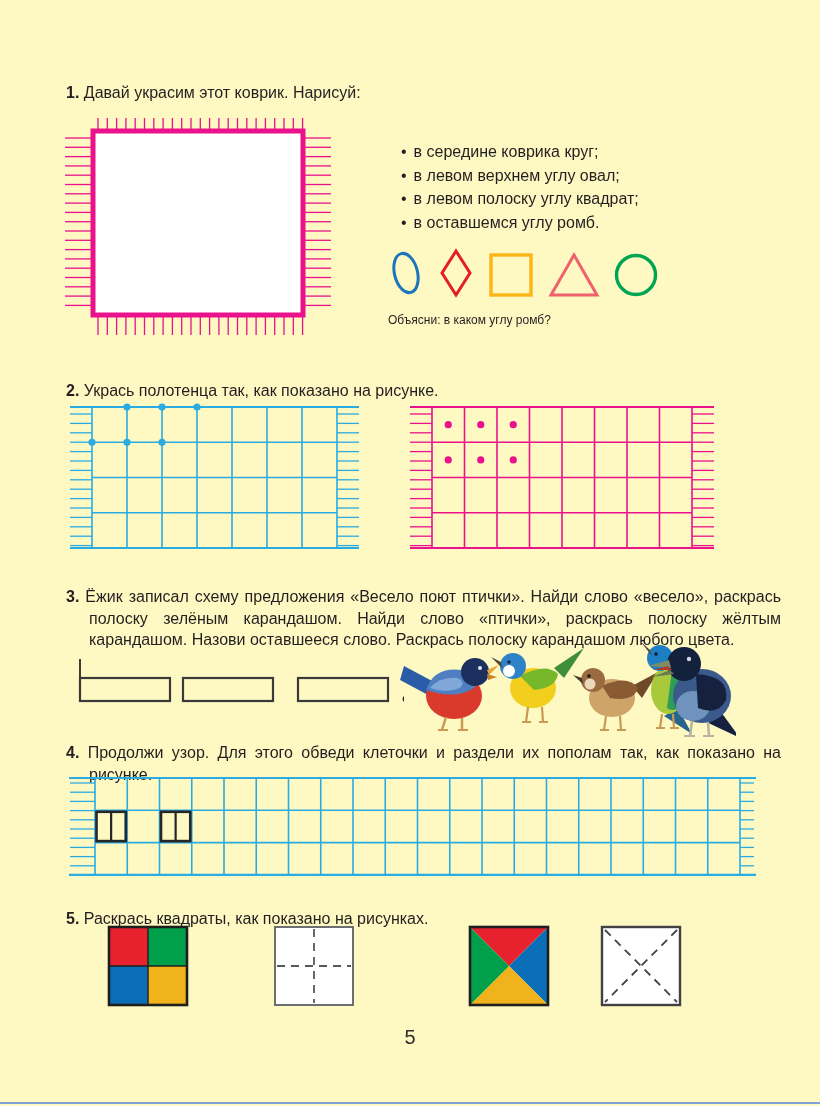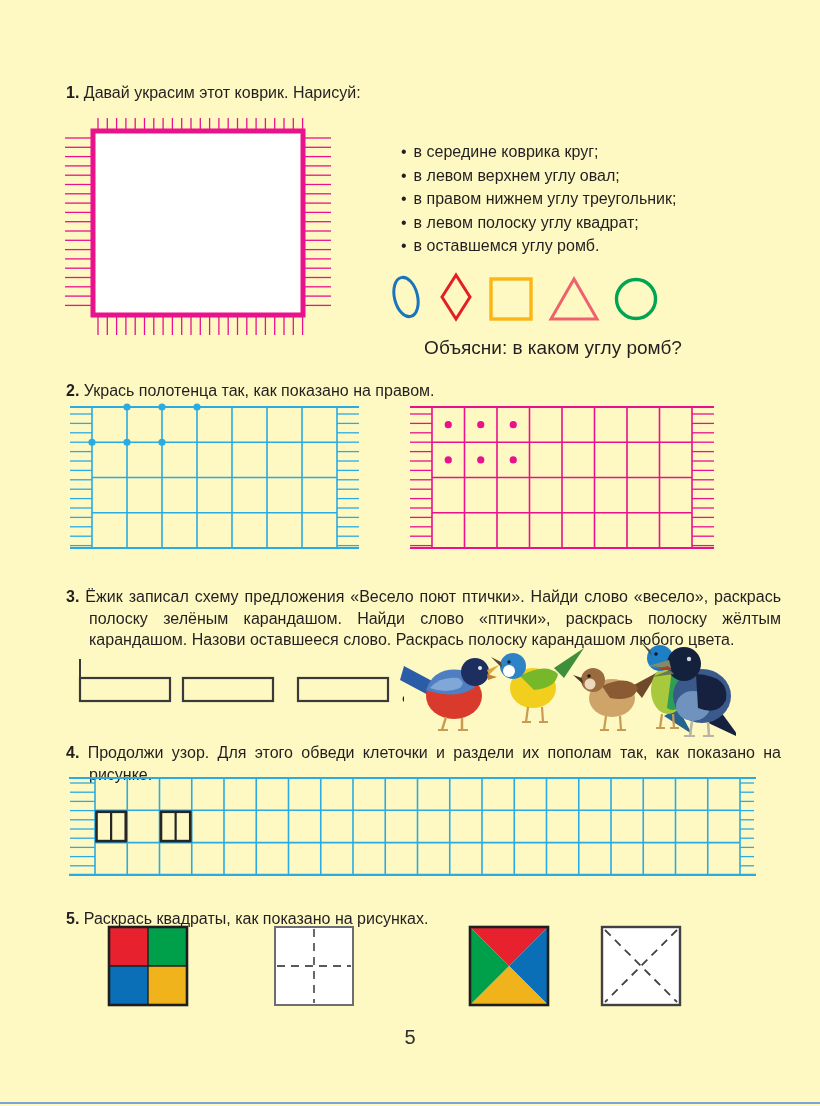--- a/index.html
+++ b/index.html
@@ -6,21 +6,21 @@
   .page{position:relative;width:820px;height:1106px;background:#fef9c3;overflow:hidden;
         font-family:"Liberation Sans","DejaVu Sans",sans-serif;color:#231f20;}
   .abs{position:absolute;}
   .task-par{font-size:16px;line-height:21.5px;text-align:justify;text-align-last:left;
             padding-left:23px;text-indent:-23px;}
   .task-par .num{font-weight:bold;}
   .single{text-align:left;}
   .bullets{list-style:none;margin:13px;padding:0;font-size:16px;line-height:23.5px;}
   .bullets li::before{content:"\2022";margin-right:7px;}
   .shape-row{display:flex;align-items:flex-end;gap:14px;margin-top:10px;height:52px;}
-  .question{font-size:19px;margin:14px 0 0 0;text-align:center;}
+  .question{font-size:12px;margin:14px 0 0 0;}
   .page-num{width:100%;text-align:center;font-size:20px;color:#2e2e2e;}
   .bottom-rule{width:820px;height:2px;}
   svg{display:block;}
 </style>
 </head>
 <body>
 
 <div class="page">
 
   <section>
@@ -109,21 +109,20 @@
         <line x1="230.3000000000001" y1="11" x2="230.3000000000001" y2="24" stroke="#e9118c" stroke-width="1.3"></line>
         <line x1="230.3000000000001" y1="208" x2="230.3000000000001" y2="228" stroke="#e9118c" stroke-width="1.3"></line>
         <line x1="239.6000000000001" y1="11" x2="239.6000000000001" y2="24" stroke="#e9118c" stroke-width="1.3"></line>
         <line x1="239.6000000000001" y1="208" x2="239.6000000000001" y2="228" stroke="#e9118c" stroke-width="1.3"></line>
         <rect x="30" y="24" width="210" height="184" fill="#fff" stroke="#e9118c" stroke-width="5"></rect>
       </svg>
     <div class="abs" style="left:388px;top:127px;width:330px;">
       <ul class="bullets" id="t1-bullets">
           <li>в середине коврика круг;</li>
           <li>в левом верхнем углу овал;</li>
-          <li>в правом нижнем углу треугольник;</li>
           <li>в левом полоску углу квадрат;</li>
           <li>в оставшемся углу ромб.</li>
         </ul>
       <div class="shape-row" id="t1-shapes">
           <svg height="52" width="36">
             <ellipse cx="18" cy="26" rx="11.5" ry="20" fill="none" stroke="#1c75bc" stroke-width="3" transform="rotate(-14 18 26)"></ellipse>
           </svg>
           <svg height="52" width="36">
             <polygon points="18,4 32,26 18,48 4,26" fill="none" stroke="#e31e24" stroke-width="3"></polygon>
           </svg>
@@ -135,21 +134,21 @@
           </svg>
           <svg height="52" width="44">
             <circle cx="22" cy="28" r="19.5" fill="none" stroke="#00a551" stroke-width="3.4"></circle>
           </svg>
         </div>
       <p class="question">Объясни: в каком углу ромб?</p>
     </div>
   </section>
 
   <section>
-    <p class="abs task-par single" style="left:66px;top:364px;width:680px;"><span class="num">2.</span> <span>Укрась полотенца так, как показано на правом.</span></p>
+    <p class="abs task-par single" style="left:66px;top:364px;width:680px;"><span class="num">2.</span> <span>Укрась полотенца так, как показано на рисунке.</span></p>
     <svg class="abs towel" style="left:66px;top:402px;" width="297" height="152">
         <line x1="4" y1="12" x2="26" y2="12" stroke="#2aabe2" stroke-width="1.3"></line>
         <line x1="271" y1="12" x2="293" y2="12" stroke="#2aabe2" stroke-width="1.3"></line>
         <line x1="4" y1="21.4" x2="26" y2="21.4" stroke="#2aabe2" stroke-width="1.3"></line>
         <line x1="271" y1="21.4" x2="293" y2="21.4" stroke="#2aabe2" stroke-width="1.3"></line>
         <line x1="4" y1="30.799999999999997" x2="26" y2="30.799999999999997" stroke="#2aabe2" stroke-width="1.3"></line>
         <line x1="271" y1="30.799999999999997" x2="293" y2="30.799999999999997" stroke="#2aabe2" stroke-width="1.3"></line>
         <line x1="4" y1="40.199999999999996" x2="26" y2="40.199999999999996" stroke="#2aabe2" stroke-width="1.3"></line>
         <line x1="271" y1="40.199999999999996" x2="293" y2="40.199999999999996" stroke="#2aabe2" stroke-width="1.3"></line>
         <line x1="4" y1="49.599999999999994" x2="26" y2="49.599999999999994" stroke="#2aabe2" stroke-width="1.3"></line>

